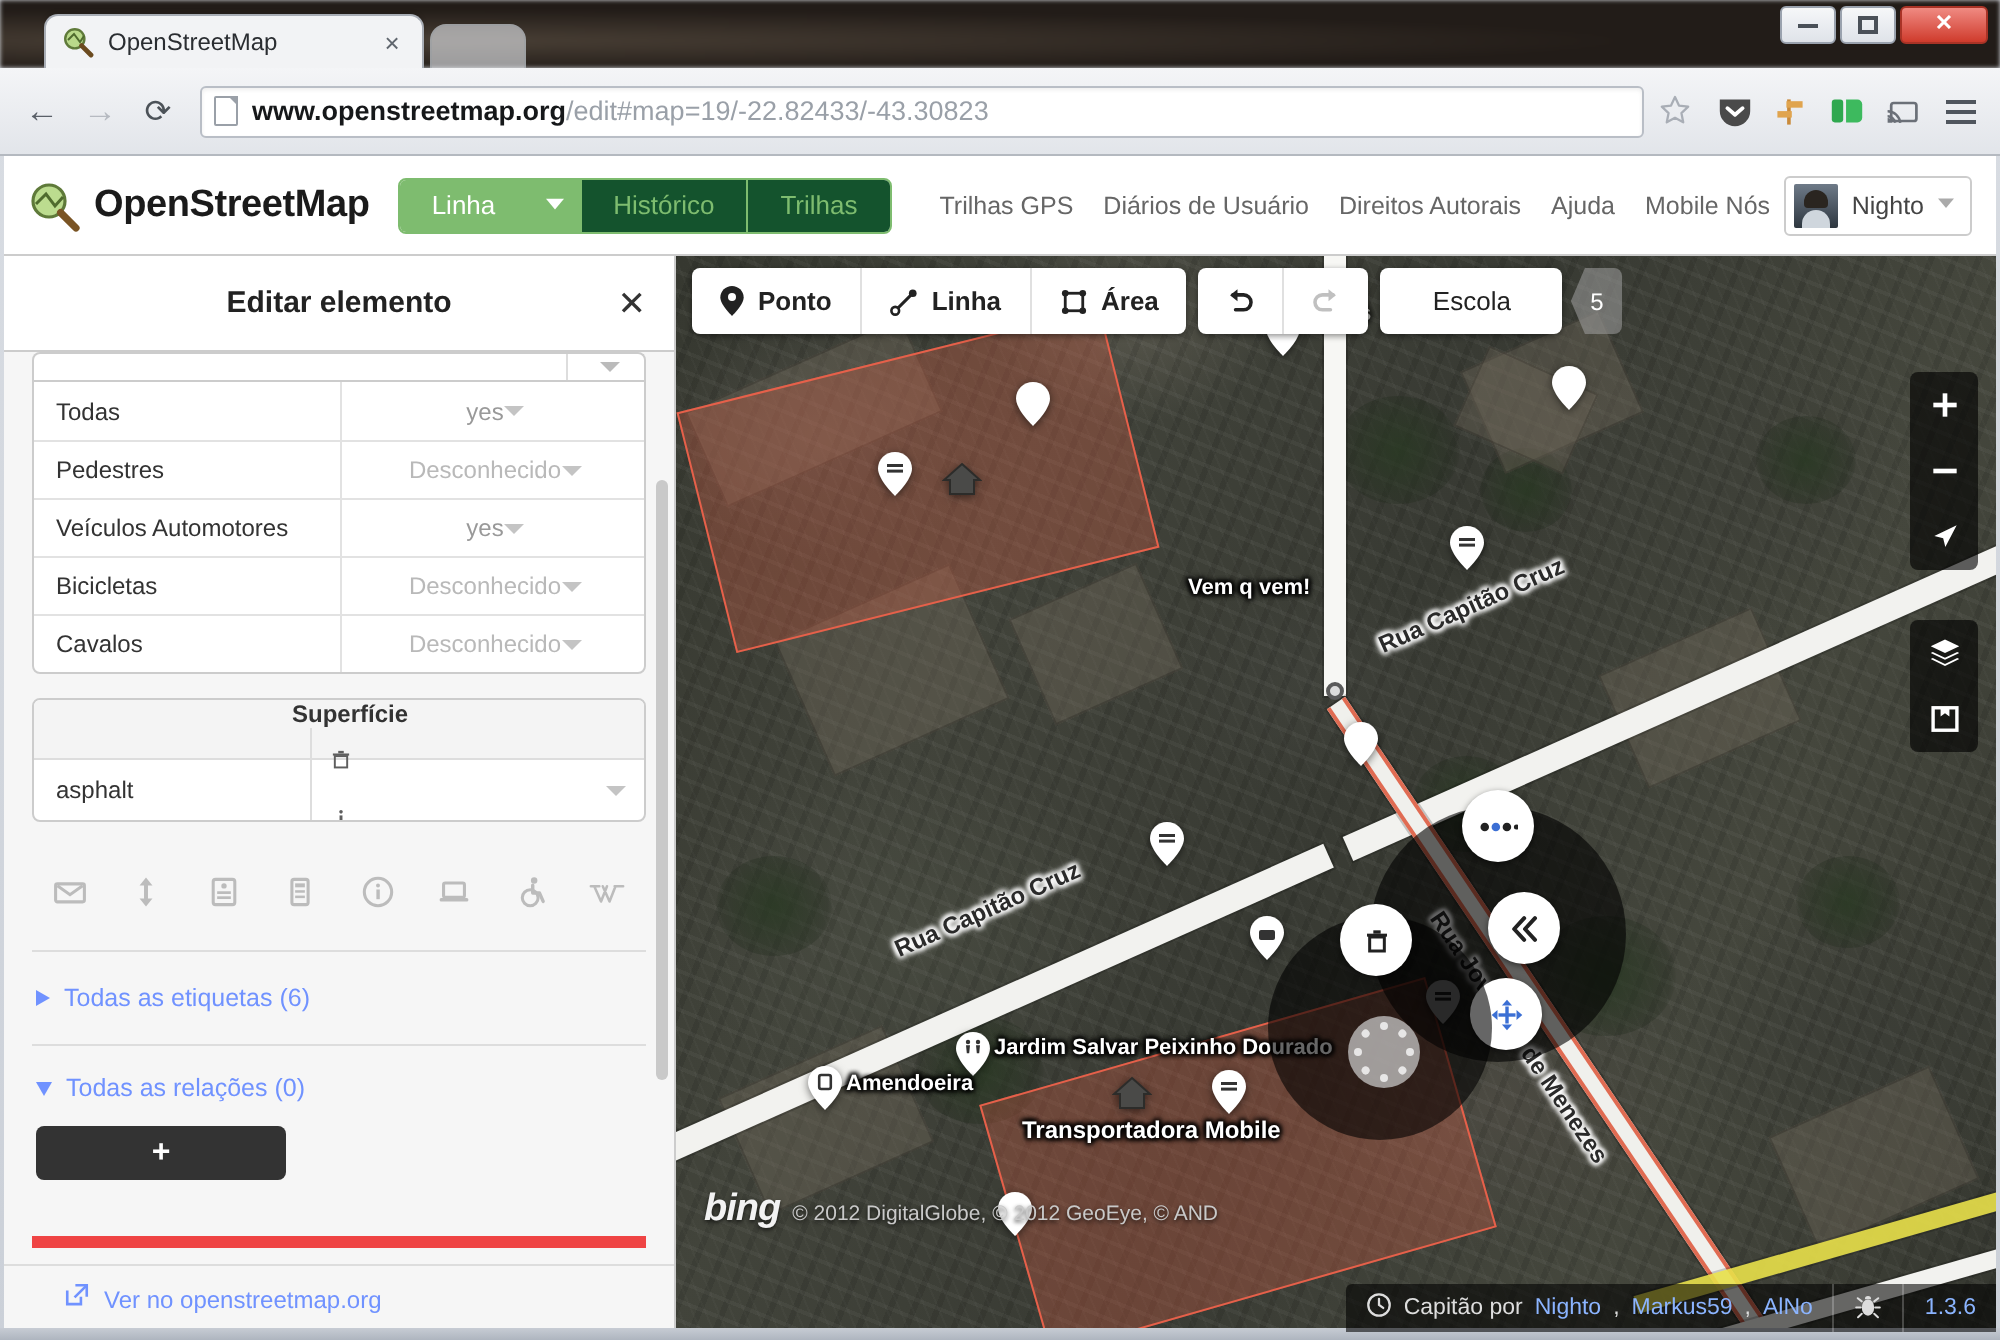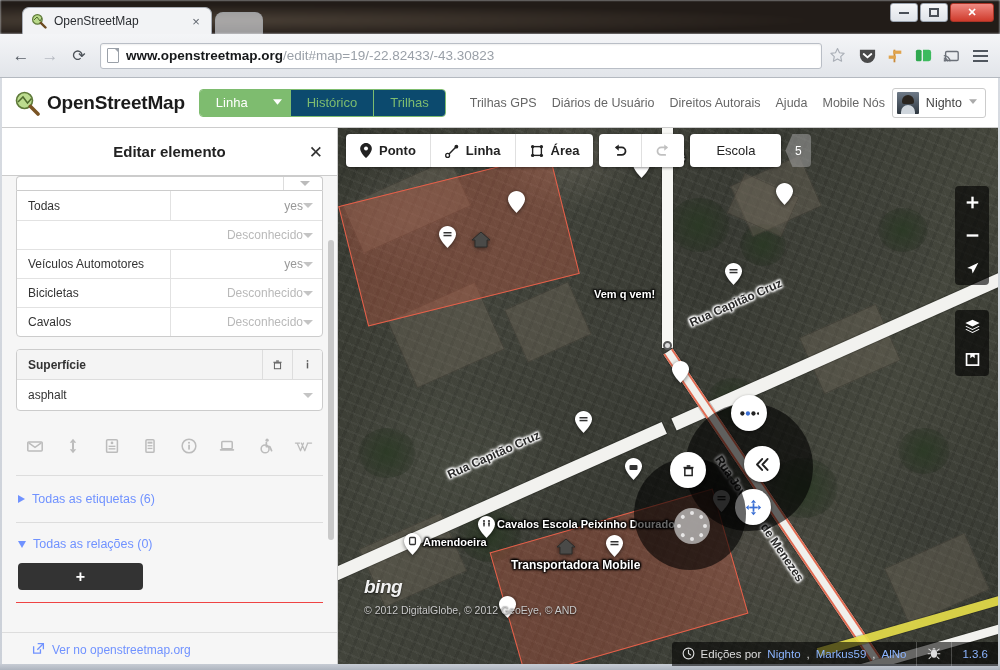--- a/index.html
+++ b/index.html
@@ -138,21 +138,21 @@
   .logo-mark { width: 26px; height: 26px; margin-right: 7px; }
   .logo-text { font-size: 19px; font-weight: bold; color: #1b1b1b; letter-spacing: -.2px; }
   .btngroup {
     display: flex; align-items: stretch; flex: none;
     border: 1px solid #7ebc6f; border-radius: 4px; overflow: hidden; height: 28px;
   }
   .btngroup > * { border-right: 1px solid #7ebc6f; }
   .btngroup > *:last-child { border-right: none; }
   .gbtn {
     display: flex; align-items: center; justify-content: center;
-    padding: 0 16px; font-size: 13px; color: #7ebc6f; background: #0c4a6e;
+    padding: 0 16px; font-size: 13px; color: #7ebc6f; background: #14532d;
   }
   .gbtn.active { background: #7ebc6f; color: #fff; }
   .gbtn.caret { padding: 0 8px; background: #7ebc6f; color: #fff; font-size: 9px; }
   .nav-links { display: flex; align-items: center; gap: 15px; margin-left: 24px; flex: 1; }
   .nav-links a { font-size: 12.5px; color: #666; text-decoration: none; white-space: nowrap; }
   .userbox {
     display: flex; align-items: center; gap: 7px; flex: none;
     border: 1px solid #ccc; border-radius: 3px; padding: 3px 8px 3px 4px;
   }
   .avatar {
@@ -215,37 +215,37 @@
     overflow: hidden;
   }
   .crow { display: flex; height: 29px; border-top: 1px solid #e2e2e2; }
   .crow:first-child { border-top: none; }
   .clabel {
     width: 154px; flex: none; display: flex; align-items: center;
     padding-left: 11px; font-size: 12px; color: #333;
     border-right: 1px solid #e2e2e2;
   }
   .cval {
-    flex: 1; display: flex; align-items: center; justify-content: flex-end;
+    flex: 1; display: flex; align-items: center; justify-content: center;
     padding: 0 9px 0 11px; font-size: 12px; color: #b9b9b9;
   }
   .cval.set { color: #999; }
   .caret-dn {
     width: 0; height: 0; flex: none;
     border-left: 5px solid transparent; border-right: 5px solid transparent;
     border-top: 5px solid #c4c4c4;
   }
 
   .tagblock {
     margin-top: 12px; background: #fff;
     border: 1px solid #ccc; border-radius: 4px; overflow: hidden;
   }
   .tagkey {
     display: flex; align-items: center; height: 30px;
-    background: #f4f4f4; border-bottom: 1px solid #ddd;
+    background: #f4f4f4; border-bottom: 1px solid #ddd; flex-direction: column;
   }
   .tagkey-name {
     flex: 1; padding-left: 11px; font-size: 12px; font-weight: bold; color: #333;
   }
   .tagbtn {
     width: 30px; height: 30px; flex: none; border-left: 1px solid #ddd;
     display: flex; align-items: center; justify-content: center;
     color: #5e5e5e; font-size: 12px;
   }
   .tagval {
@@ -265,21 +265,21 @@
 
   .discl {
     padding: 16px 2px; border-bottom: 1px solid #ddd;
     font-size: 12.5px; color: #7092ff;
     display: flex; align-items: center; gap: 7px;
   }
   .tri { width: 0; height: 0; flex: none; }
   .tri.right { border-top: 4.5px solid transparent; border-bottom: 4.5px solid transparent; border-left: 7px solid #7092ff; }
   .tri.down { border-left: 4.5px solid transparent; border-right: 4.5px solid transparent; border-top: 7px solid #7092ff; }
 
-  .relblock { padding: 14px 2px 12px 2px; border-bottom: 1px solid #ef4444; }
+  .relblock { padding: 14px 2px 28px 2px; border-bottom: 6px solid #ef4444; }
   .addbtn {
     margin-top: 12px; width: 125px; height: 27px;
     background: #333; border-radius: 4px; color: #fff;
     display: flex; align-items: center; justify-content: center;
     font-size: 16px; font-weight: bold;
   }
 
   .sidebar-foot {
     flex: none; height: 34px; background: #f6f6f6;
     border-top: 1px solid #ddd;
@@ -441,22 +441,22 @@
     background: rgba(205,205,205,.72);
   }
   .spinner i {
     position: absolute; width: 4px; height: 4px; border-radius: 50%;
     background: rgba(255,255,255,.75);
     left: 16px; top: 3px; transform-origin: 2px 15px;
   }
 
   
   .bing {
-    position: absolute; left: 26px; bottom: 50px; z-index: 30;
-    display: flex; align-items: baseline; gap: 6px; flex-direction: column;
+    position: absolute; left: 14px; bottom: 50px; z-index: 30;
+    display: flex; align-items: baseline; gap: 6px;
   }
   .bing-logo {
     font-size: 19px; font-weight: bold; color: #f2f2f2; font-style: italic;
     letter-spacing: -.5px; text-shadow: 0 1px 2px rgba(0,0,0,.7);
   }
   .bing-attr {
     font-size: 10.5px; color: #c9c9c9; text-shadow: 0 1px 2px rgba(0,0,0,.8);
   }
   .statusbar {
     position: absolute; right: 0; bottom: 0; z-index: 40;
@@ -622,20 +622,21 @@
 
             <div class="combotable">
               <div class="crow">
                 <div class="clabel">Todas</div>
                 <div class="cval set">
                   <span>yes</span>
                   <span class="caret-dn"></span>
                 </div>
               </div>
               <div class="crow">
+                <div class="clabel">Pedestres</div>
                 <div class="cval">
                   <span>Desconhecido</span>
                   <span class="caret-dn"></span>
                 </div>
               </div>
               <div class="crow">
                 <div class="clabel">Veículos Automotores</div>
                 <div class="cval set">
                   <span>yes</span>
                   <span class="caret-dn"></span>
@@ -878,21 +879,21 @@
         <div class="pin" style="left:140px; top:388px;">
           <svg viewBox="0 0 17 22" width="17" height="22">
               <path d="M8.5 0C3.8 0 0 3.7 0 8.3 0 14 8.5 22 8.5 22S17 14 17 8.3C17 3.7 13.2 0 8.5 0z" fill="#fff"></path>
               <g fill="#333">
                 <circle cx="6" cy="5" r="1.1"></circle>
                 <circle cx="11" cy="5" r="1.1"></circle>
                 <path d="M5 6.6h2l-.4 4h-1.2zM10 6.6h2l-.4 4h-1.2z"></path>
               </g>
             </svg>
         </div>
-        <div class="maplabel" style="left:159px; top:390px;">Cavalos Escola Peixinho Dourado</div>
+        <div class="maplabel" style="left:159px; top:390px;">Jardim Salvar Peixinho Dourado</div>
 
         <div class="pin" style="left:66px; top:405px;">
           <svg viewBox="0 0 17 22" width="17" height="22">
               <path d="M8.5 0C3.8 0 0 3.7 0 8.3 0 14 8.5 22 8.5 22S17 14 17 8.3C17 3.7 13.2 0 8.5 0z" fill="#fff"></path>
               <rect x="5.6" y="4.5" width="5.8" height="7" rx="1" fill="none" stroke="#333" stroke-width="1.3"></rect>
             </svg>
         </div>
         <div class="maplabel" style="left:85px; top:408px;">Amendoeira</div>
 
         <span class="homeicon" style="left:218px; top:410px;">
@@ -1044,21 +1045,21 @@
         </div>
 
         <div class="statusbar">
           <div class="sb-item">
             <span>
               <svg viewBox="0 0 16 16" width="13" height="13">
                 <circle cx="8" cy="8" r="6.6" fill="none" stroke="#ddd" stroke-width="1.4"></circle>
                 <path d="M8 4.2V8l2.6 1.8" fill="none" stroke="#ddd" stroke-width="1.4" stroke-linecap="round"></path>
               </svg>
             </span>
-            <span>Edições por</span>
+            <span>Capitão por</span>
             <a>Nighto</a>
               <span class="sep">,</span>
             <a>Markus59</a>
               <span class="sep">,</span>
             <a>AlNo</a>
           </div>
           <div class="sb-item">
             <span>
               <svg viewBox="0 0 18 18" width="14" height="14">
                 <ellipse cx="9" cy="10" rx="4" ry="5.2" fill="#ddd"></ellipse>

